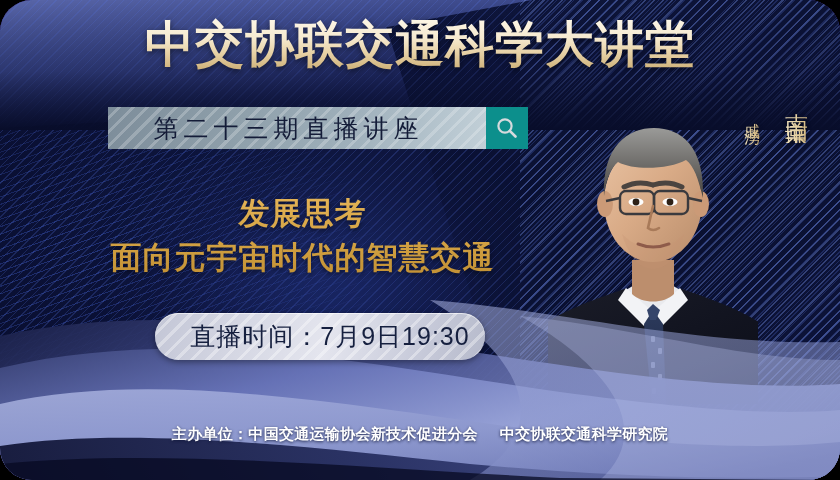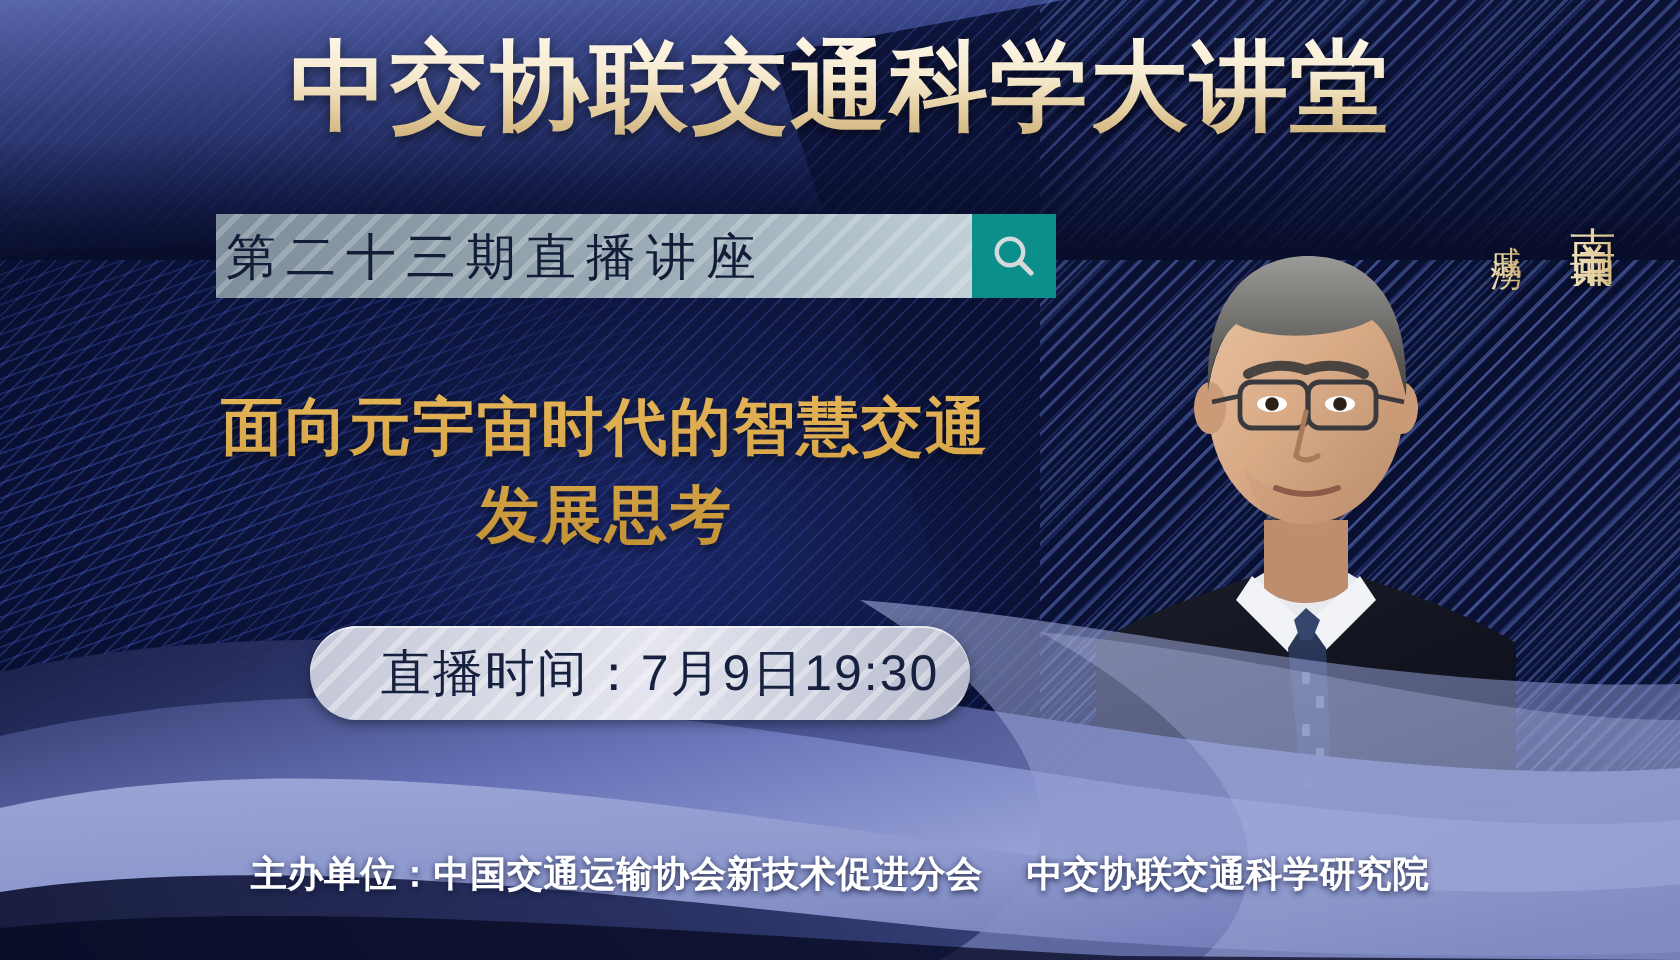--- a/index.html
+++ b/index.html
@@ -7,20 +7,21 @@
     padding: 0;
     background: #000;
   }
   #poster {
     position: relative;
     width: 840px;
     height: 480px;
     overflow: hidden;
     font-family: "Liberation Sans", "DejaVu Sans", sans-serif;
     background: #6d28d9;
+    border-radius: 32px;
   }
 
   
   .bg-base {
     position: absolute; inset: 0;
     background:
       radial-gradient(ellipse 680px 420px at 38% 46%, #111a45 0%, #0a1034 45%, #050a24 100%);
   }
   .bg-topband {
     position: absolute;
@@ -129,21 +130,21 @@
       -45deg,
       rgba(255,255,255,0.00) 0px,
       rgba(255,255,255,0.00) 7px,
       rgba(255,255,255,0.22) 7px,
       rgba(255,255,255,0.22) 10px);
     pointer-events: none;
   }
   .sub-bar-text {
     position: relative;
     flex: 1;
-    text-align: left;
+    text-align: center;
     padding-right: 22px;
     font-size: 25px;
     color: #141c38;
     letter-spacing: 5px;
     text-indent: 5px;
     font-weight: 400;
   }
   .sub-bar-search {
     position: relative;
     width: 42px; height: 42px;
@@ -228,21 +229,21 @@
     left: 741px; top: 110px;
     font-size: 16px;
     letter-spacing: 7px;
   }
 
   
   .footer {
     position: absolute;
     left: 0; top: 425px; width: 100%;
     text-align: center;
-    font-size: 18px;
+    font-size: 15px;
     font-weight: bold;
     color: #ffffff;
     letter-spacing: 0.3px;
     text-shadow: 0 1px 3px rgba(10,18,50,0.85);
     white-space: nowrap;
   }
   .footer .gap { display: inline-block; width: 22px; }
 </style>
 </head>
 <body>
@@ -379,22 +380,22 @@
     <div class="sub-bar-text">第二十三期直播讲座</div>
     <div class="sub-bar-search">
       <svg width="24" height="24" viewBox="0 0 24 24">
         <circle cx="10" cy="10" r="6.6" fill="none" stroke="#d5dadd" stroke-width="2.2"></circle>
         <line x1="14.8" y1="14.8" x2="20.5" y2="20.5" stroke="#d5dadd" stroke-width="2.6" stroke-linecap="round"></line>
       </svg>
     </div>
   </div>
 
   <div class="headline">
+    <div>发展思考</div>
     <div>面向元宇宙时代的智慧交通</div>
-    <div>发展思考</div>
   </div>
 
   <div class="time-pill">
     <div class="time-pill-stripes"></div>
     <div class="time-pill-text">直播时间：7月9日19:30</div>
   </div>
 
   <div class="v-col v-affiliation">南京理工大学</div>
   <div class="v-col v-speaker">戚湧 院长</div>
 

